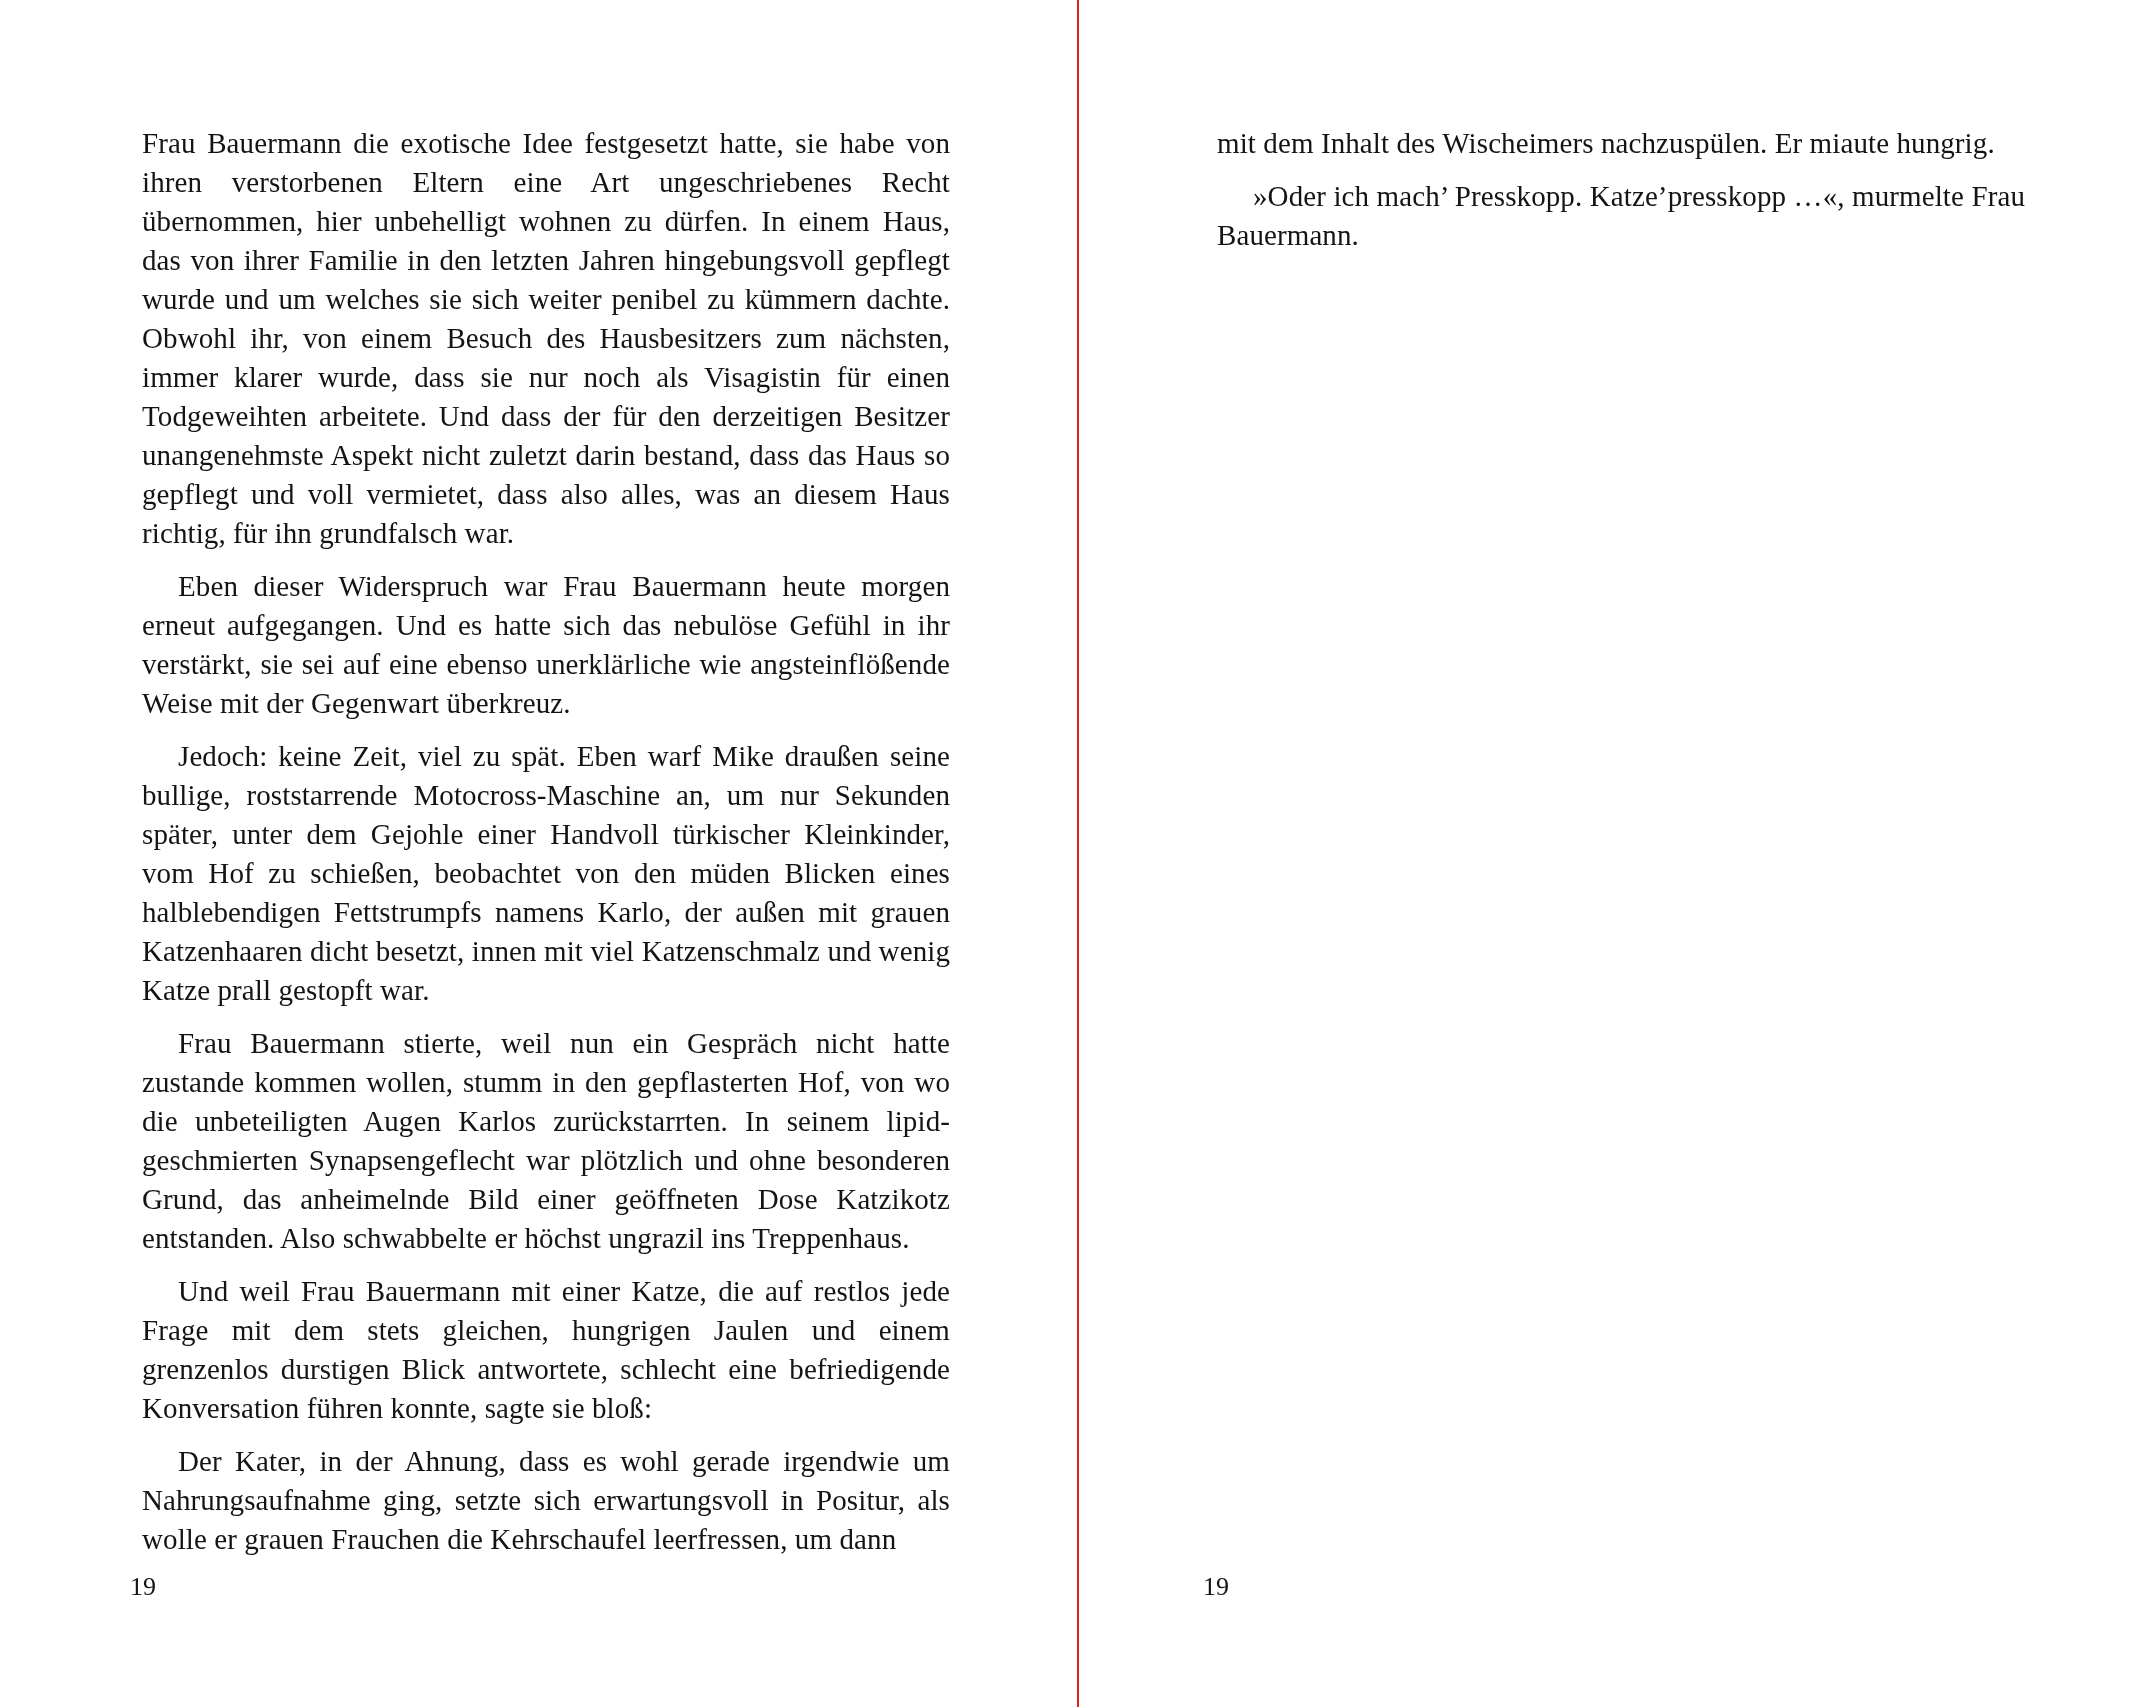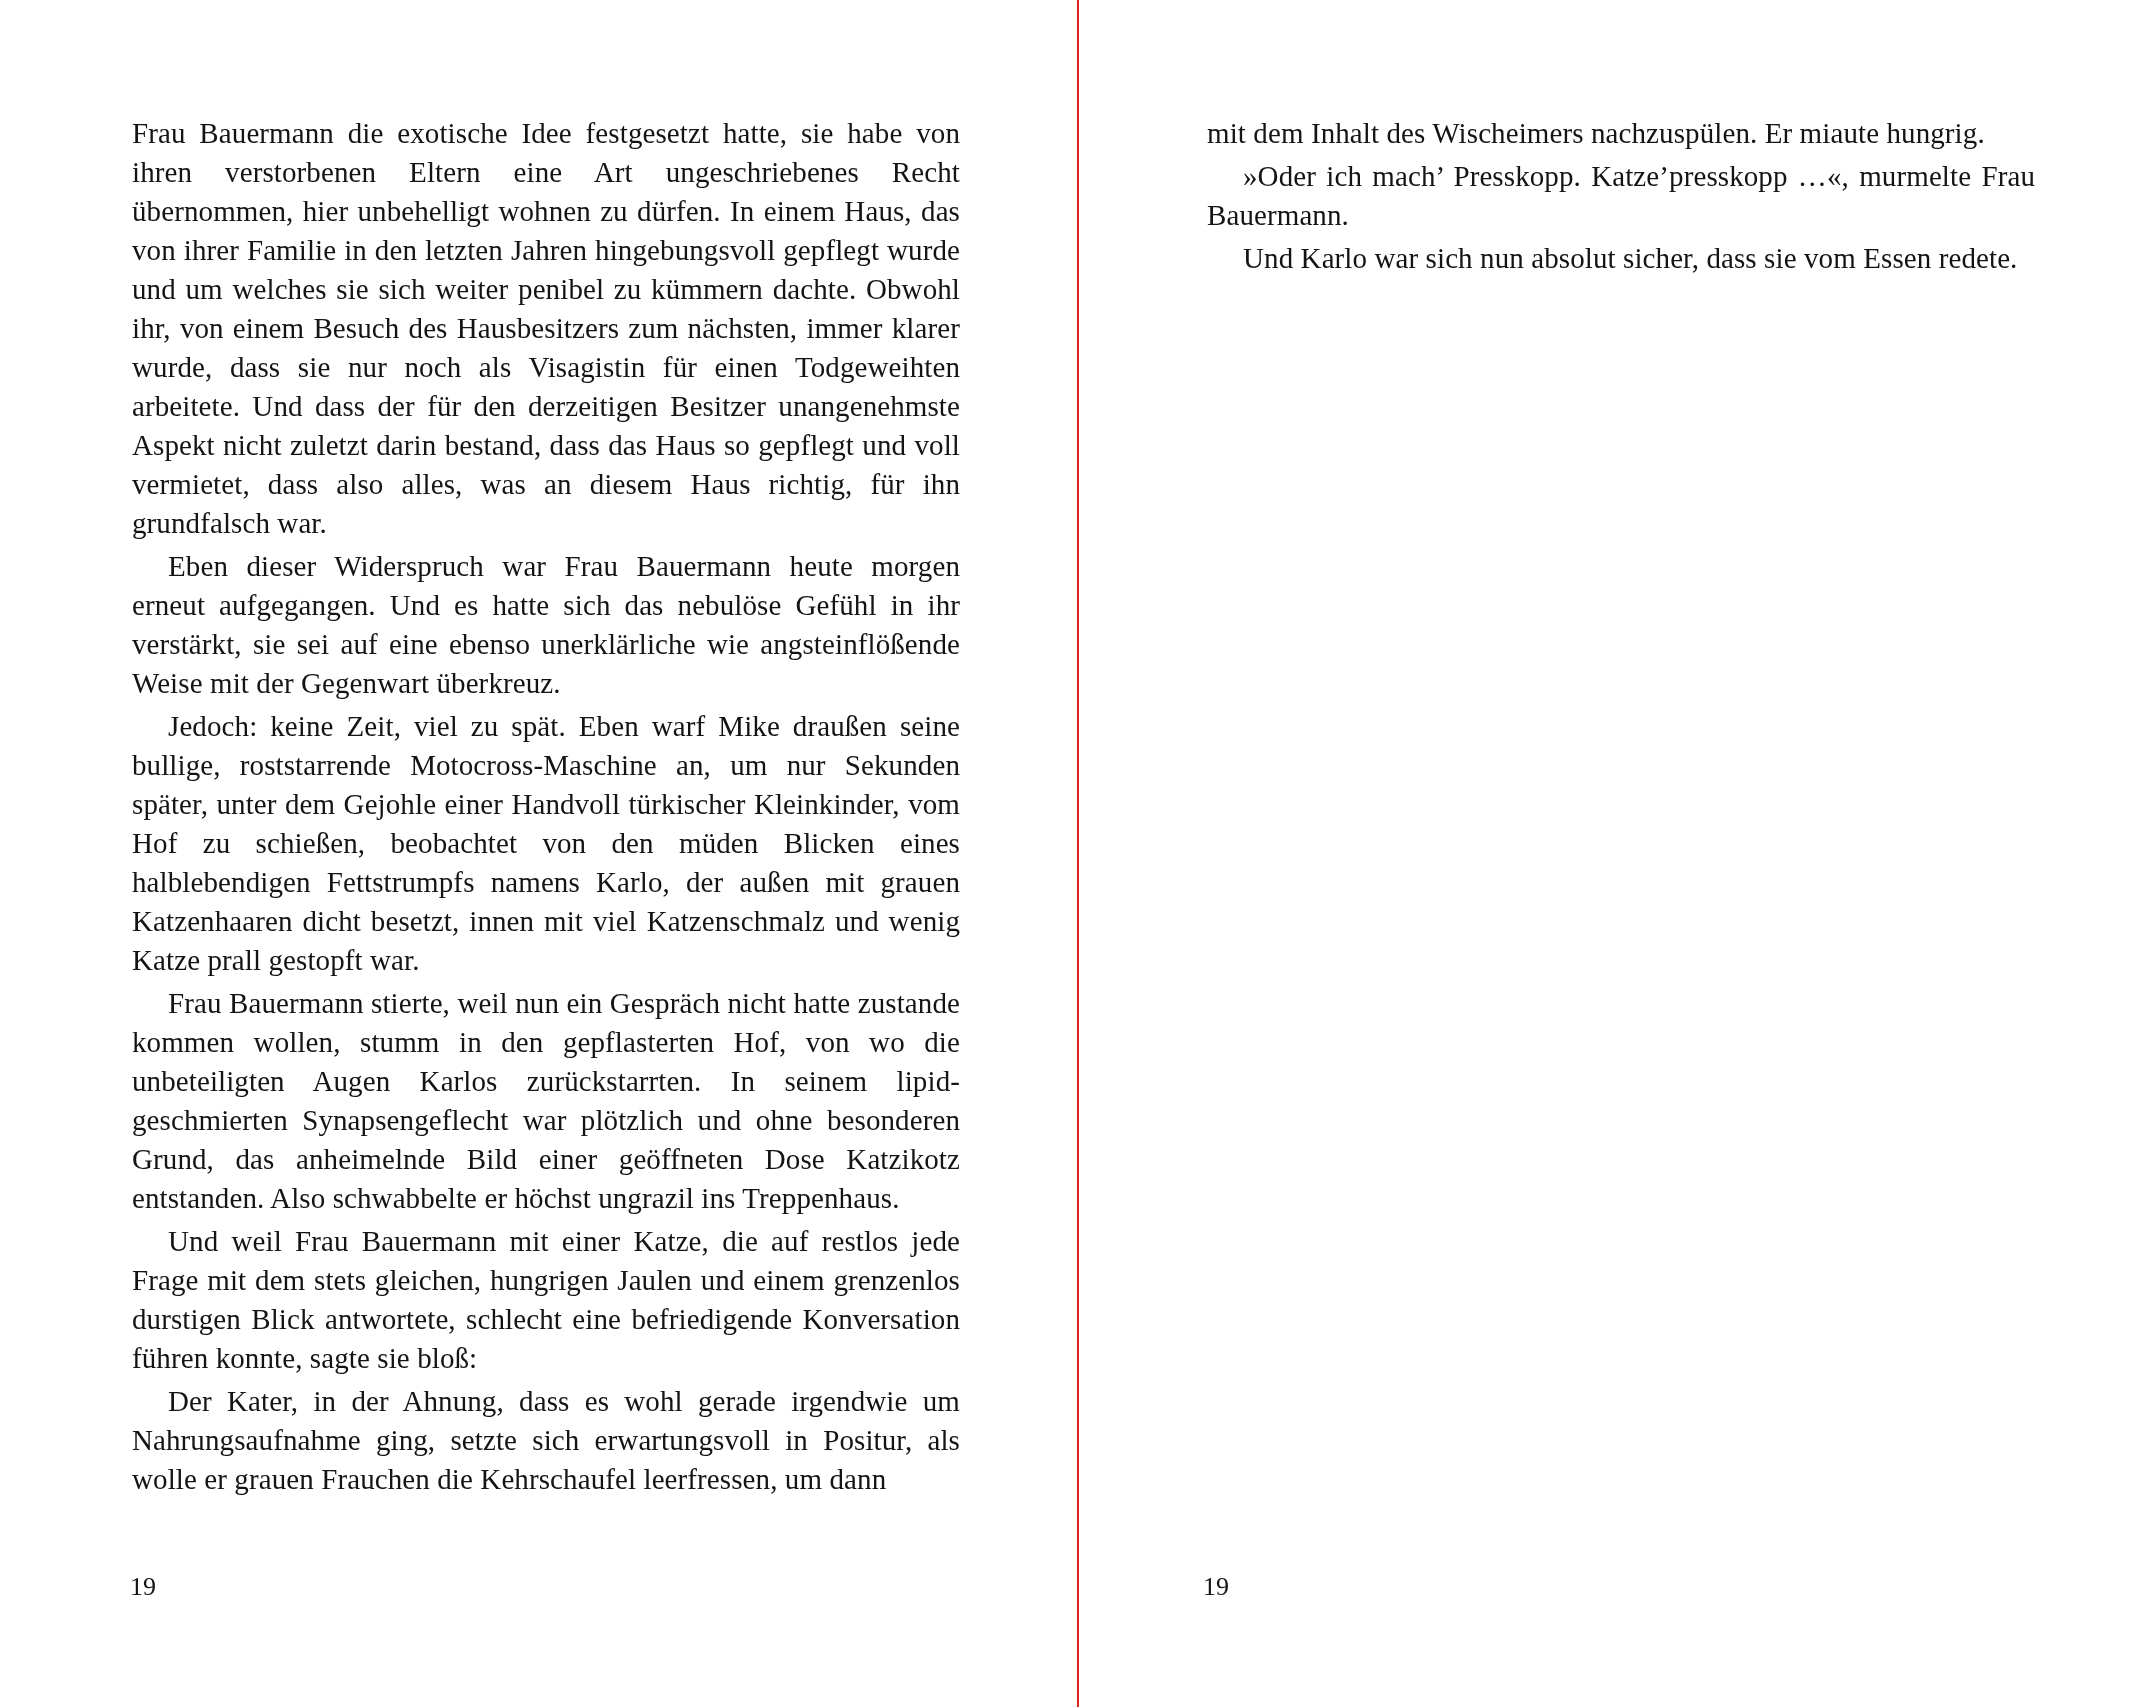--- a/index.html
+++ b/index.html
@@ -22,21 +22,21 @@
     font-size: 29px;
     line-height: 39px;
     text-align: justify;
     hyphens: auto;
     -webkit-hyphens: auto;
     letter-spacing: 0.1px;
   }
   #left-column  { left: 128px; }
   #right-column { left: 1203px; }
   .page-column p {
-    margin: 4px;
+    margin: 14px;
     padding: 0;
   }
   .page-column p.indent {
     text-indent: 36px;
   }
   .page-number {
     position: absolute;
     top: 1571px;
     font-size: 26px;
     line-height: 32px;
@@ -67,20 +67,19 @@
   <p class="indent">Eben dieser Widerspruch war Frau Bauermann heute morgen erneut aufgegangen. Und es hatte sich das nebulöse Gefühl in ihr verstärkt, sie sei auf eine ebenso unerklärliche wie angsteinflößende Weise mit der Gegenwart überkreuz.</p>
   <p class="indent">Jedoch: keine Zeit, viel zu spät. Eben warf Mike draußen seine bullige, roststarrende Motocross-Maschine an, um nur Sekunden später, unter dem Gejohle einer Handvoll türkischer Kleinkinder, vom Hof zu schießen, beobachtet von den müden Blicken eines halblebendigen Fettstrumpfs namens Karlo, der außen mit grauen Katzenhaaren dicht besetzt, innen mit viel Katzenschmalz und wenig Katze prall gestopft war.</p>
   <p class="indent">Frau Bauermann stierte, weil nun ein Gespräch nicht hatte zustande kommen wollen, stumm in den gepflasterten Hof, von wo die unbeteiligten Augen Karlos zurückstarrten. In seinem lipid-geschmierten Synapsengeflecht war plötzlich und ohne besonderen Grund, das anheimelnde Bild einer geöffneten Dose Katzikotz entstanden. Also schwabbelte er höchst ungrazil ins Treppenhaus.</p>
   <p class="indent">Und weil Frau Bauermann mit einer Katze, die auf restlos jede Frage mit dem stets gleichen, hungrigen Jaulen und einem grenzenlos durstigen Blick antwortete, schlecht eine befriedigende Konversation führen konnte, sagte sie bloß:</p>
   <p class="indent">Der Kater, in der Ahnung, dass es wohl gerade irgendwie um Nahrungsaufnahme ging, setzte sich erwartungsvoll in Positur, als wolle er grauen Frauchen die Kehrschaufel leerfressen, um dann</p>
 </div>
 
 <div id="right-column" class="page-column">
   <p>mit dem Inhalt des Wischeimers nachzuspülen. Er miaute hungrig.</p>
   <p class="indent">»Oder ich mach’ Presskopp. Katze’presskopp …«, murmelte Frau Bauermann.</p>
-  <p class="indent">Und Karlo war sich nun absolut sicher, dass sie vom Essen redete.</p>
 </div>
 
 <div class="divider" style="background: rgb(224, 35, 28);"></div>
 
 <div id="page-number-left" class="page-number">19</div>
 <div id="page-number-right" class="page-number">19</div>
 
 
 </body></html>

